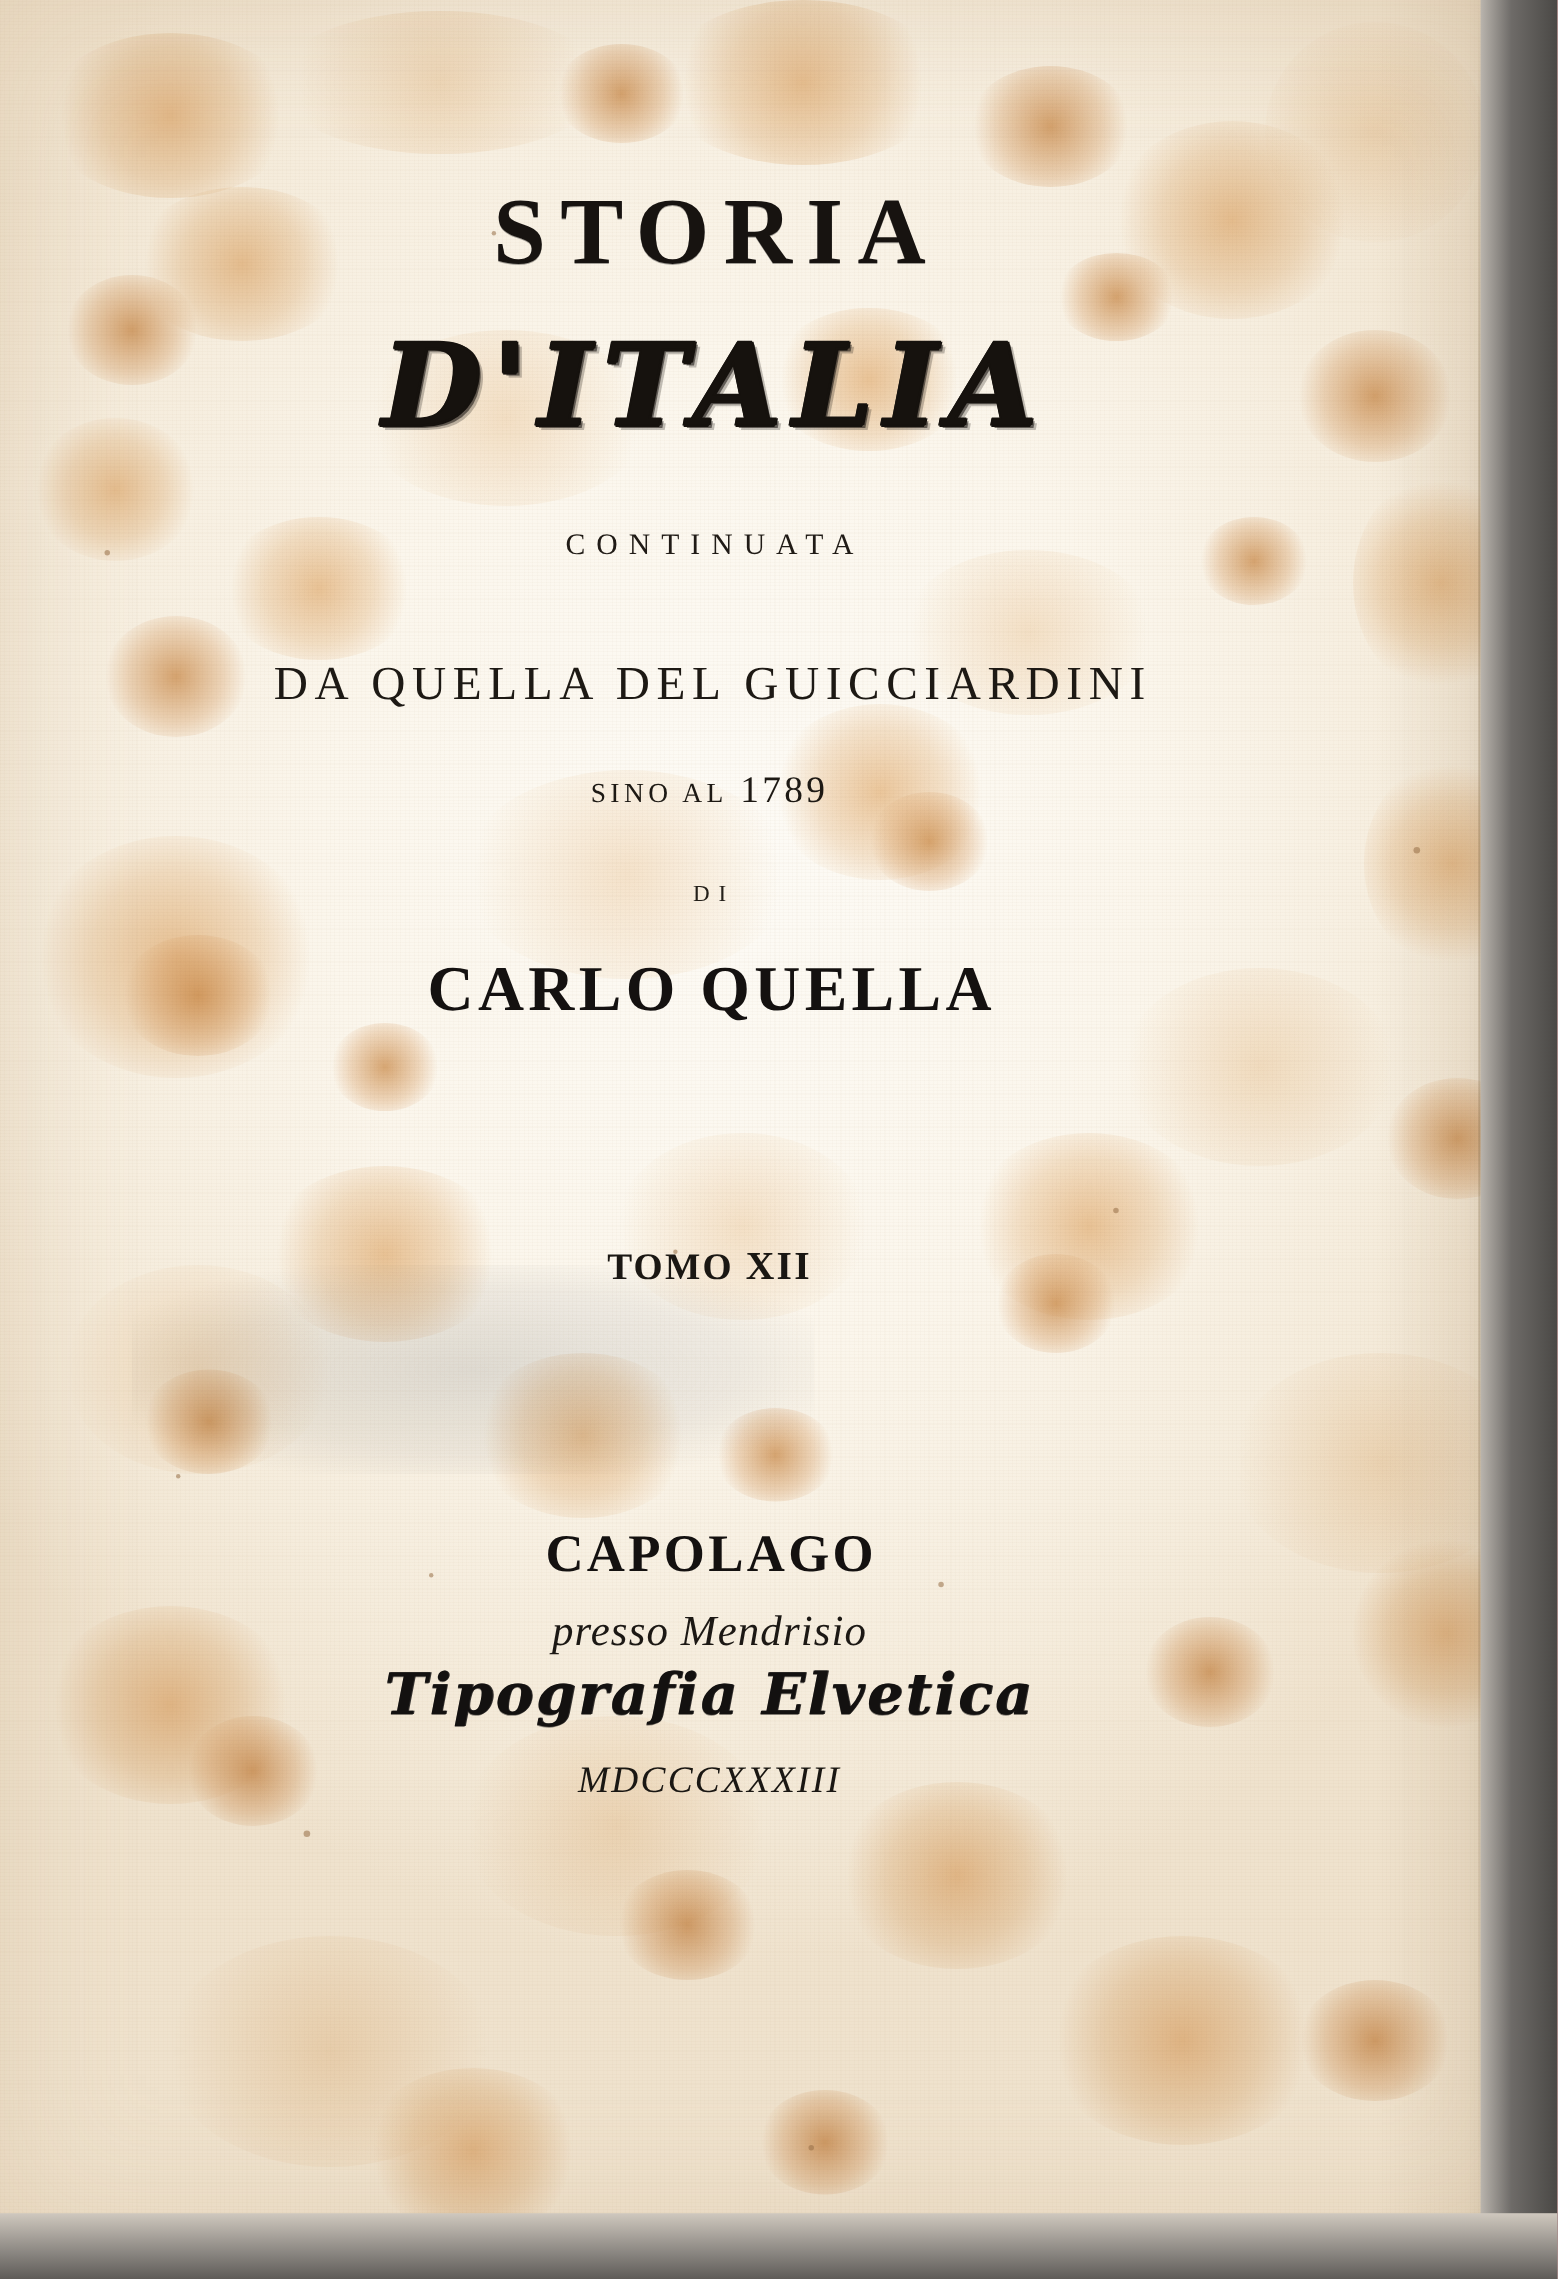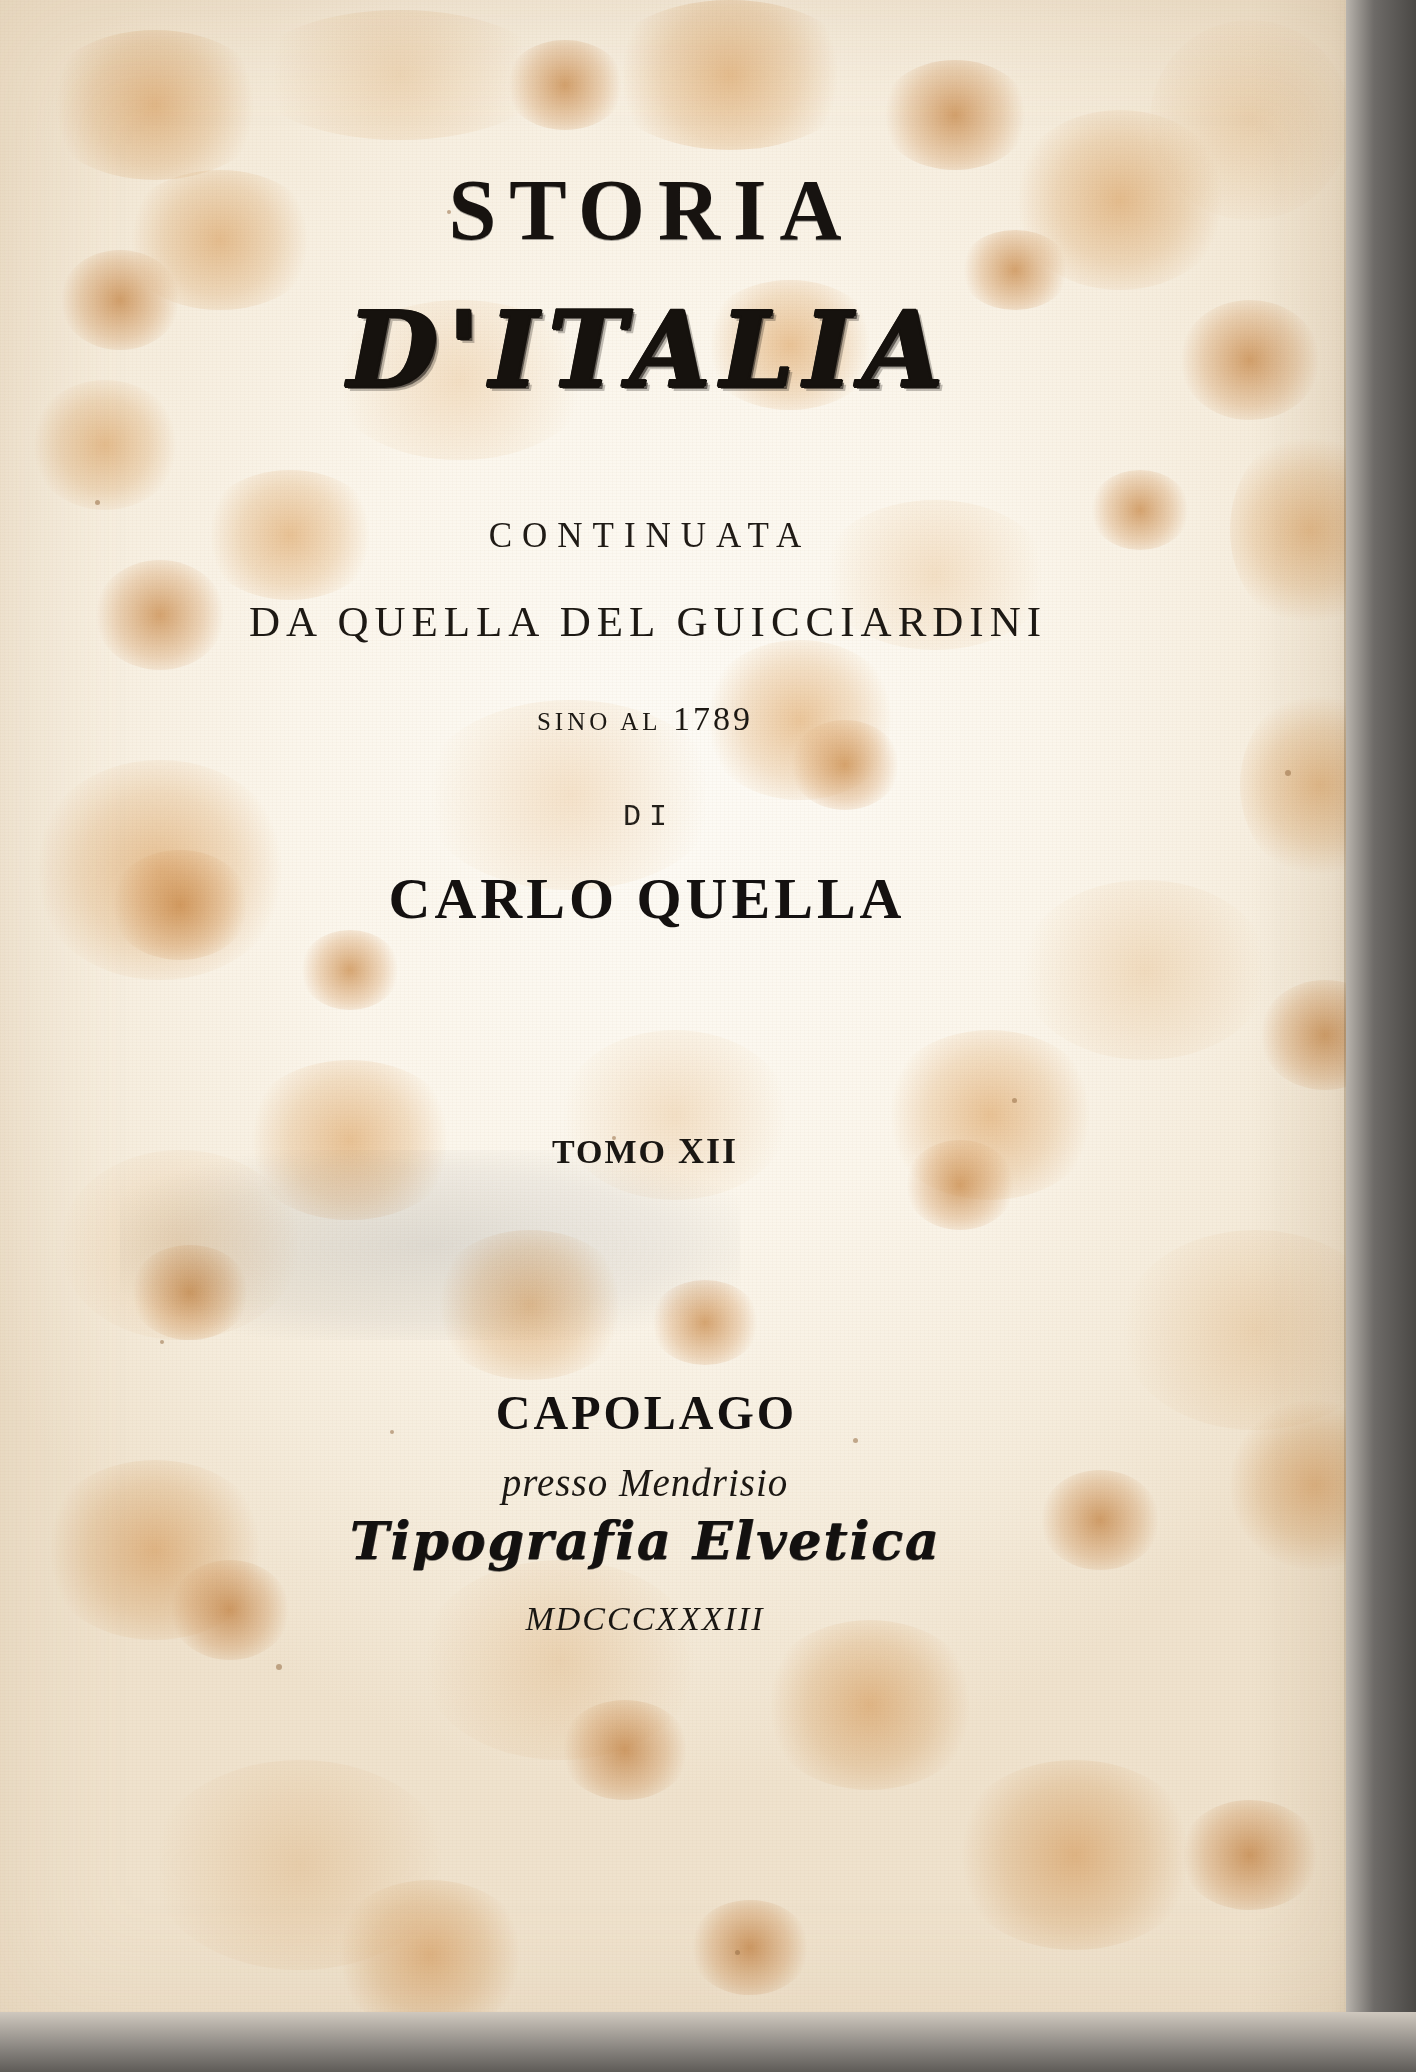--- a/index.html
+++ b/index.html
@@ -145,23 +145,23 @@
       2px 0 0 #16120e,
       -1px 0 0 #16120e,
       0 2px 0 #16120e,
       3px 3px 0 rgba(20,16,12,0.55),
       5px 5px 0 rgba(20,16,12,0.25);
     -webkit-text-stroke: 1.5px #16120e;
   }
 
   .t-continuata {
     position: absolute;
-    top: 516px; left: 0; width: 1290px;
-    font-family: "Liberation Serif", serif;
-    font-size: 35px;
+    top: 480px; left: 0; width: 1290px;
+    font-family: "Liberation Serif", serif;
+    font-size: 27px;
     letter-spacing: 10px;
     text-indent: 10px;
     color: #201b16;
   }
 
   .t-daquella {
     position: absolute;
     top: 597px; left: 0; width: 1290px;
     font-family: "Liberation Serif", serif;
     font-size: 43px;
@@ -179,22 +179,22 @@
     color: #1d1914;
   }
   .t-sino .small {
     font-size: 25px;
     letter-spacing: 4px;
   }
 
   .t-di {
     position: absolute;
     top: 800px; left: 0; width: 1290px;
-    font-family: Liberation Mono, monospace;
-    font-size: 30px;
+    font-family: Liberation Serif, serif;
+    font-size: 21px;
     letter-spacing: 8px;
     text-indent: 8px;
     color: #24201a;
   }
 
   .t-author {
     position: absolute;
     top: 865px; left: 0; width: 1290px;
     font-family: "Liberation Serif", serif;
     font-weight: 700;

